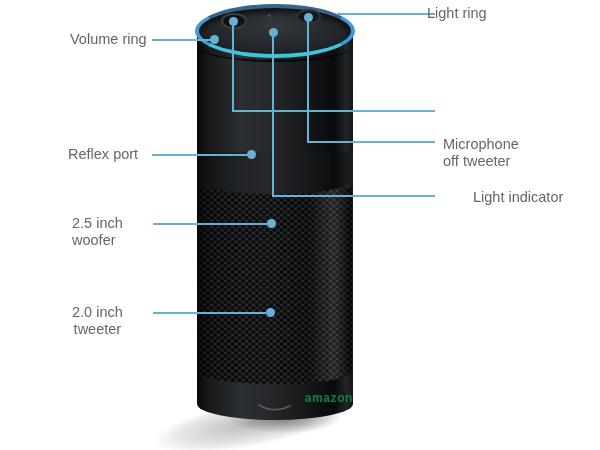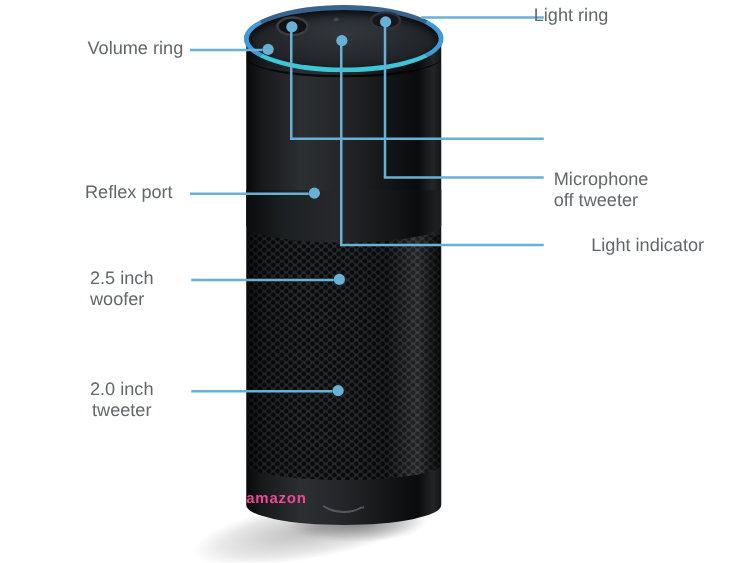--- a/index.html
+++ b/index.html
@@ -86,21 +86,21 @@
     position:absolute;left:50%;top:50%;width:4px;height:4px;margin:-2px 0 0 -2px;
     border-radius:50%;background:#53585d;
   }
   .mic-hole{
     position:absolute;left:267px;top:14px;width:4px;height:3px;
     border-radius:50%;background:#45494e;
   }
   
   .brand{
     position:absolute;left:197px;top:391px;width:156px;
-    text-align:left;color:#ec4899;
+    text-align:right;color:#15803d;
     font-size:12px;letter-spacing:.6px;font-weight:bold;
   }
   .brand .smile{display:block;margin:-2px auto 0;}
   
   .h-line,.v-line{position:absolute;background:var(--line,#68b1d5);}
   .h-line{height:2px;}
   .v-line{width:2px;}
   .dot{
     position:absolute;width:9px;height:9px;border-radius:50%;
     background:var(--line,#68b1d5);

